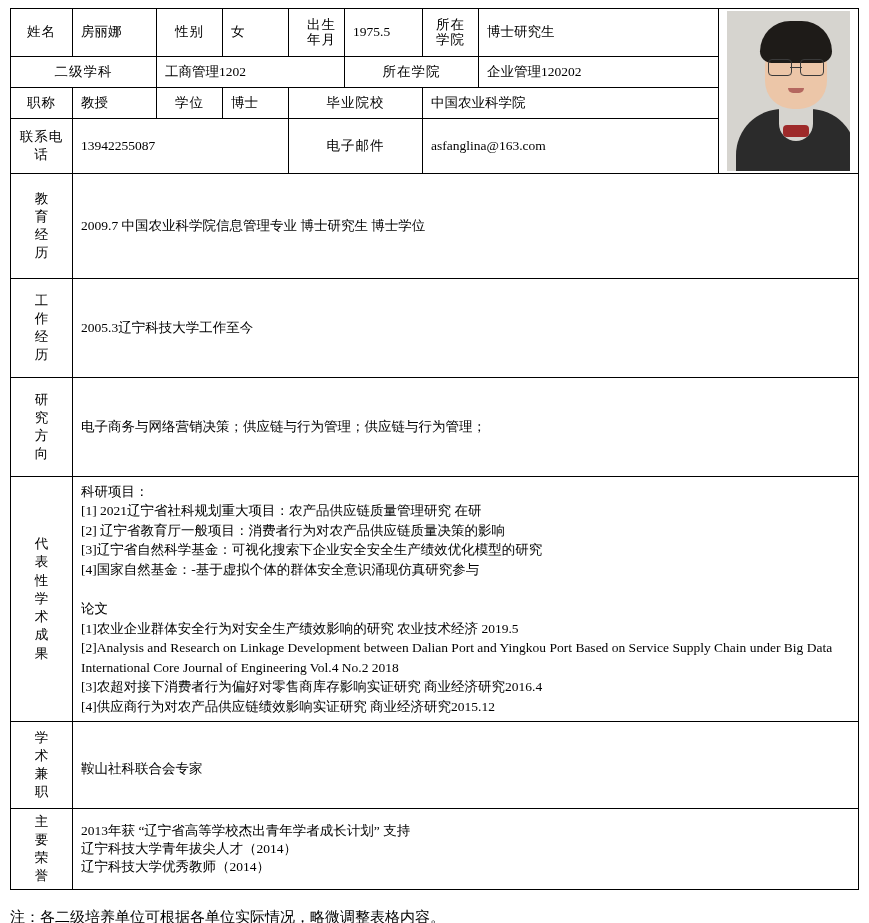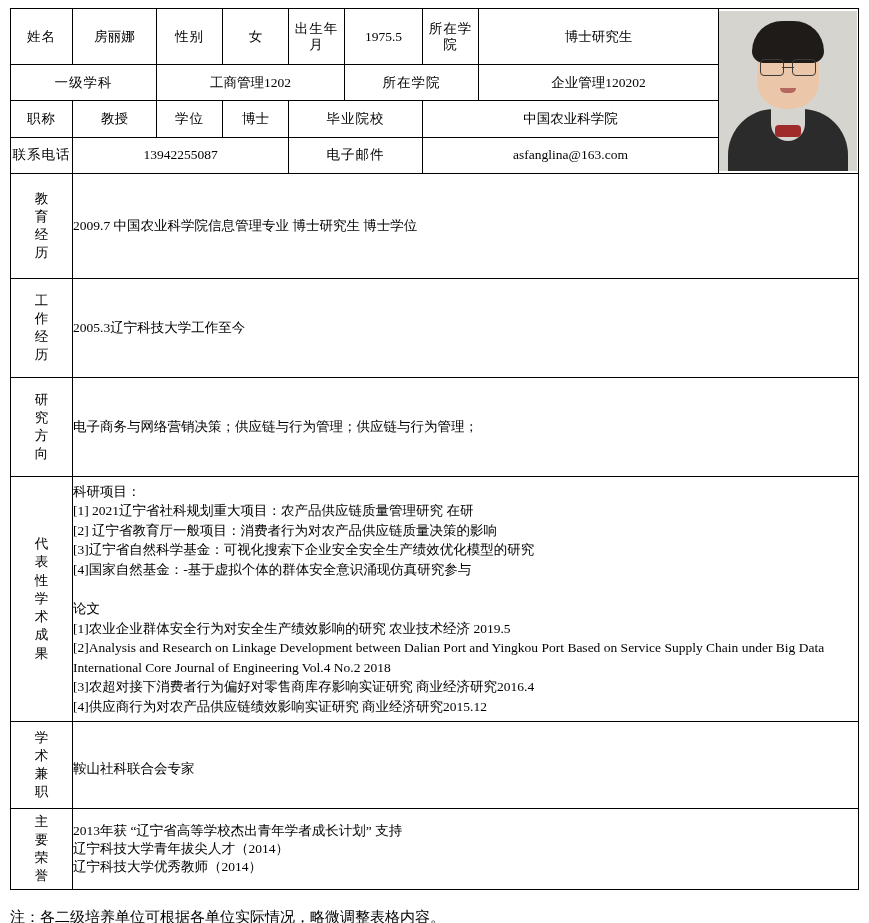--- a/index.html
+++ b/index.html
@@ -22,26 +22,26 @@
     padding: 8px 10px 0 10px;
   }
   table.cv {
     border-collapse: collapse;
     table-layout: fixed;
     width: 848px;
     margin: 0;
   }
   table.cv td {
     border: 1px solid #000000;
-    padding: 2px 0;
+    padding: 2px 8px;
     vertical-align: middle;
     font-size: 13.5px;
     line-height: 1.35;
   }
-  .ctr { text-align: center; }
+  .ctr { }
   .label-cell {
     text-align: center;
     letter-spacing: 1px;
   }
   .vlabel {
     text-align: center;
     letter-spacing: 0px;
     line-height: 1.25;
     width: 56px;
   }
@@ -187,21 +187,21 @@
       <col style="width:240px">
       <col style="width:140px">
     </colgroup>
     <tbody>
 
       <tr>
         <td class="label-cell">姓名</td>
         <td class="ctr">房丽娜</td>
         <td class="label-cell">性别</td>
         <td class="ctr">女</td>
-        <td class="label-cell" style="line-height:1.15;">出生年月</td>
+        <td class="label-cell" style="line-height:1.15;text-align:right;">出生年月</td>
         <td class="ctr">1975.5</td>
         <td class="label-cell" style="line-height:1.15;">所在学院</td>
         <td class="ctr">博士研究生</td>
         <td class="photo-cell" rowspan="4">
           <div class="photo-wrap">
             <div class="photo">
               <div class="ph-bg"></div>
               <div class="ph-body"></div>
               <div class="ph-neck"></div>
               <div class="ph-collar"></div>
@@ -211,21 +211,21 @@
               <div class="ph-hair2"></div>
               <div class="ph-glass"></div>
               <div class="ph-bridge"></div>
               <div class="ph-mouth"></div>
             </div>
           </div>
         </td>
       </tr>
 
       <tr>
-        <td class="label-cell" colspan="2">一级学科</td>
+        <td class="label-cell" colspan="2">二级学科</td>
         <td class="ctr" colspan="3">工商管理1202</td>
         <td class="label-cell" colspan="2">所在学院</td>
         <td class="ctr">企业管理120202</td>
       </tr>
 
       <tr>
         <td class="label-cell">职称</td>
         <td class="ctr">教授</td>
         <td class="label-cell">学位</td>
         <td class="ctr">博士</td>

